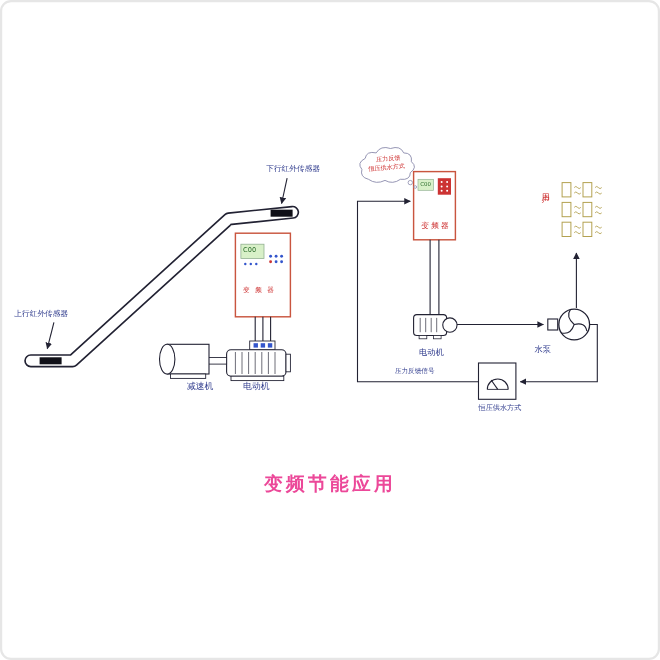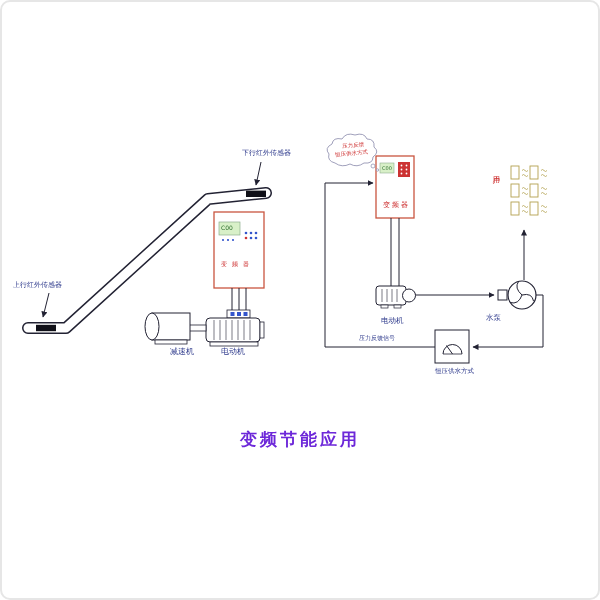--- a/index.html
+++ b/index.html
@@ -10,21 +10,21 @@
   }
   svg { position:absolute; left:0; top:0; }
   .lbl {
     position:absolute; white-space:nowrap; color:var(--label,#2e3a8c);
     font-family:"DejaVu Sans", sans-serif; line-height:1.15;
   }
   .red  { color:var(--accent-red,#cc2a2a); }
   .grn  { color:#2d6e2d; }
   .title {
     position:absolute; left:50%; top:426px; transform:translateX(-50%);
-    font-size:17px; font-weight:bold; color:#6d28d9; letter-spacing:3px;
+    font-size:17px; font-weight:bold; color:#ec4899; letter-spacing:3px;
   }
   .vert { writing-mode:vertical-rl; text-orientation:upright; }
 </style>
 </head>
 <body>
 
 <div class="canvas">
 
   <svg width="600" height="600" viewBox="0 0 600 600">
     <defs>

